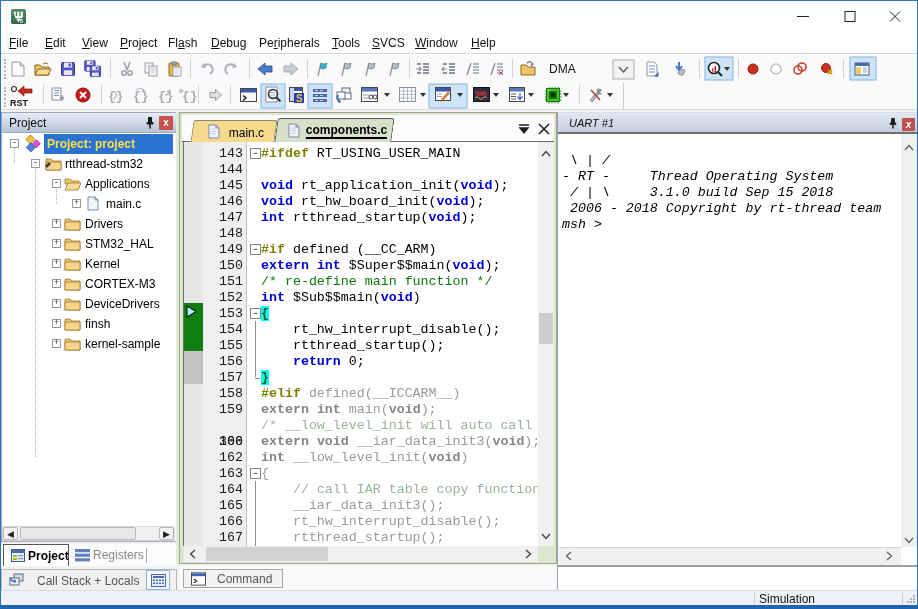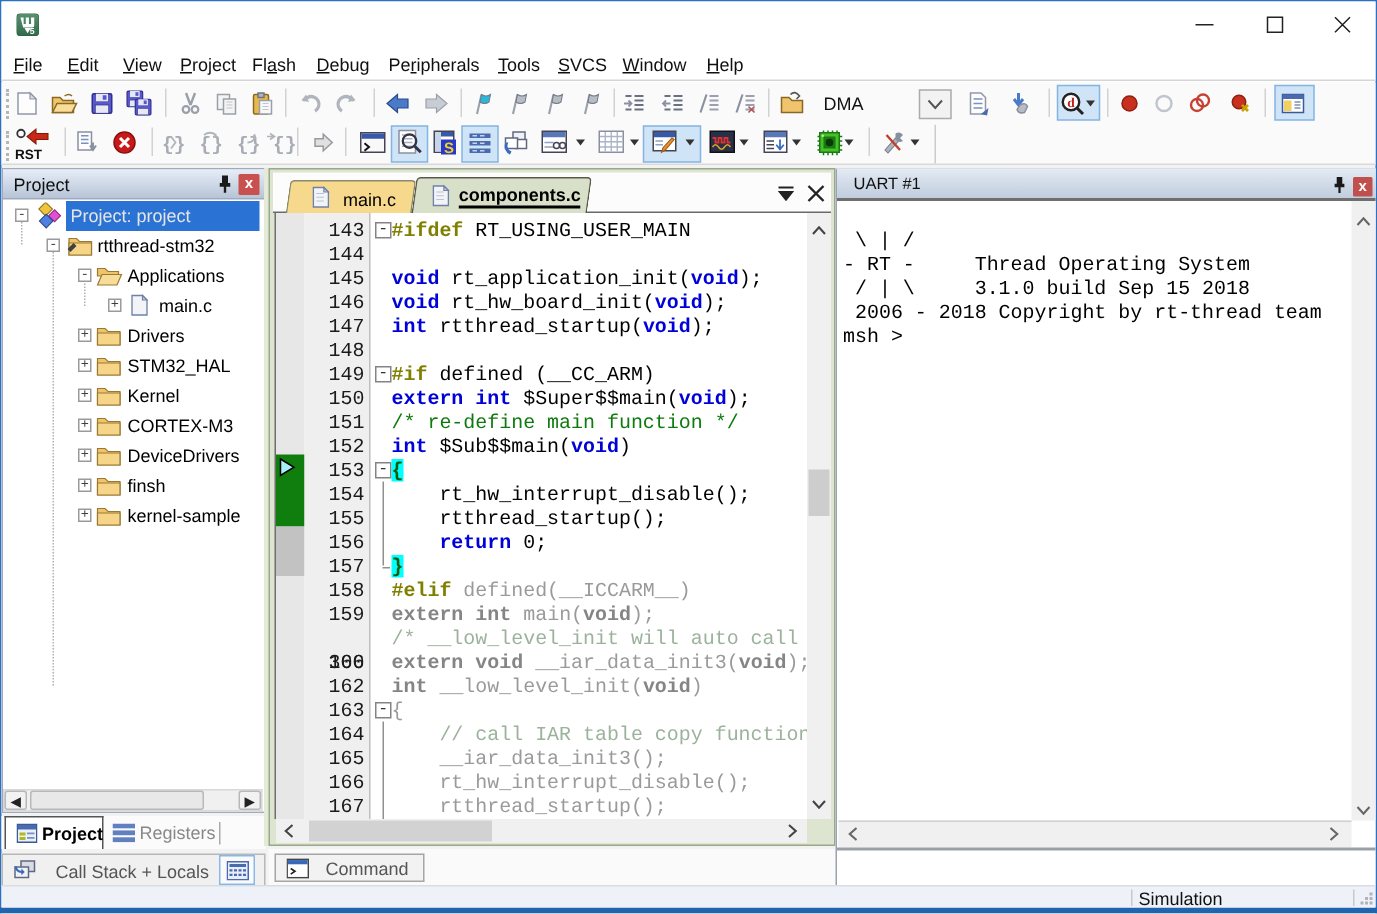--- a/index.html
+++ b/index.html
@@ -25,21 +25,21 @@
 #mainbg { position:absolute; left:1px; top:110px; width:916px; height:480px; background:#f2f2f2; }
 
 #proj { position:absolute; left:1px; top:112px; width:176px; height:430px; background:#ffffff; border:1px solid #a0aabc; }
 #proj-head { position:absolute; left:0; top:0; width:174px; height:20px; background:linear-gradient(#e6edf7,#b7c4d7); border-bottom:1px solid #a0aabc; font-size:12px; color:#101010; }
 #proj-head span { position:absolute; left:7px; top:3px; }
 #proj-x { position:absolute; left:157px; top:3px; width:14px; height:14px; background:#c8504e; color:#fff; font-size:10px; text-align:center; line-height:14px; font-weight:bold; border-radius:1px; }
 #proj-pin { position:absolute; left:142px; top:3px; width:12px; height:14px; font-size:11px; color:#222; }
 .trow { position:absolute; left:0; height:20px; font-size:12px; color:#000; white-space:nowrap; }
 .trow .lbl { position:absolute; top:3px; }
 .pm { position:absolute; top:5px; width:9px; height:9px; border:1px solid #9a9a9a; background:#fff; text-align:center; line-height:7px; font-size:9px; color:#404040; font-family:"Liberation Mono",monospace;}
-.selrow { position:absolute; background:#2a72d4; color:#e5e5e5; }
+.selrow { position:absolute; background:#2a72d4; color:#fde047;font-weight:bold; }
 
 .sbtrack { position:absolute; background:#f0f0f0; }
 .sbthumb { position:absolute; background:#cdcdcd; }
 
 #ltabs { position:absolute; left:1px; top:544px; width:176px; height:22px; background:#fbfbfb; }
 #ltab1 { position:absolute; left:2px; top:0; width:66px; height:22px; background:#ffffff; border:1px solid #555; border-bottom:none; font-size:12px; font-weight:bold; color:#000; }
 #ltab2 { position:absolute; left:70px; top:2px; width:76px; height:20px; font-size:12px; color:#888; }
 #callstack { position:absolute; left:1px; top:569px; width:176px; height:22px; background:#f0f0f0; border:1px solid #b8b8b8; font-size:12px; color:#555; }
 
 #egroup { position:absolute; left:179px; top:112px; width:378px; height:452px; background:#dde5d1; border:1px solid #98a888; }
@@ -59,21 +59,21 @@
 .gk { color:#858585; font-weight:bold; }
 .gc { color:#9cb29c; }
 .br { background:#00ffff; color:#0a5a0a; font-weight:bold; }
 
 #edvs { position:absolute; left:358px; top:29px; width:16px; height:404px; background:#f0f0f0; }
 #edhs { position:absolute; left:4px; top:433px; width:354px; height:16px; background:#f0f0f0; }
 
 #cmdrow { position:absolute; left:179px; top:566px; width:378px; height:26px; background:#fafafa; }
 #cmdtab { position:absolute; left:4px; top:3px; width:100px; height:19px; background:#f2f2f2; border:1px solid #a6a6a6; font-size:12px; color:#555; }
 
-#uart { position:absolute; left:557px; top:112px; width:360px; height:478px; background:#ffffff; border-left:1px solid #9aa2b0; border-top:1px solid #d8dde6; }
+#uart { position:absolute; left:557px; top:112px; width:360px; height:478px; background:#ffffff; border-left:1px solid #9aa2b0; border-top:1px solid #d8dde6;font-style:italic; }
 #uart-head { position:absolute; left:0; top:0; width:359px; height:21px; background:linear-gradient(#e2e9f3,#c0cddd); border-bottom:2px solid #6f6f6f; font-size:11px; color:#101010; }
 #uart-body { position:absolute; left:1px; top:23px; width:340px; height:410px; background:#fff; overflow:hidden; }
 #uart-body pre { font-family:"Liberation Mono",monospace; font-size:13.3px; line-height:16px; color:#000; position:absolute; left:3px; top:17px; }
 
 #status { position:absolute; left:1px; top:590px; width:916px; height:15px; background:#eef2f8; border-top:1px solid #d8dde4; font-size:12px; color:#111; }
 </style>
 </head>
 <body>
 <div id="mainbg"></div>
 <div id="frame"></div>

